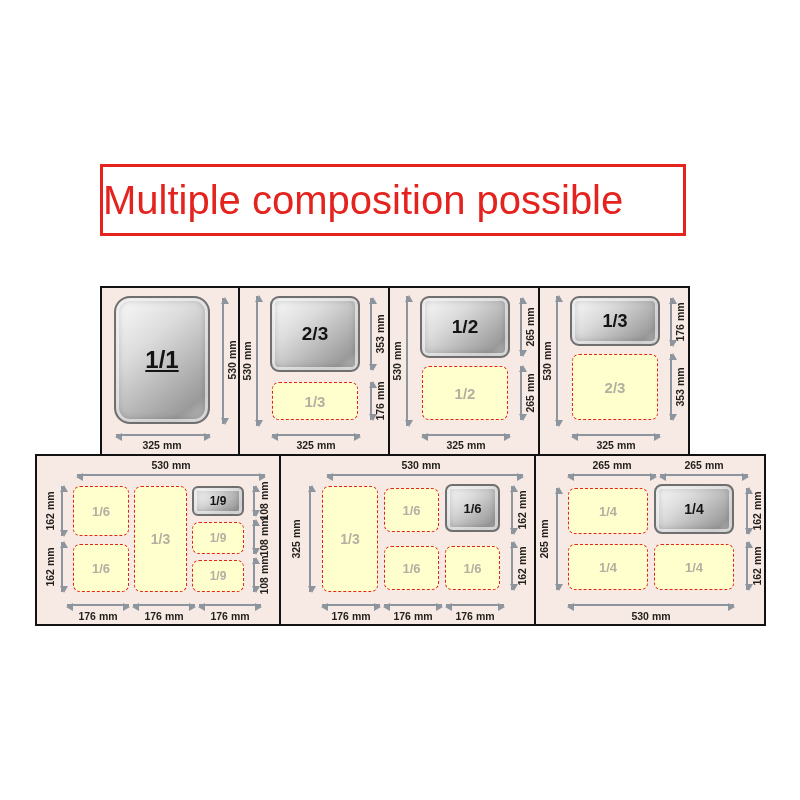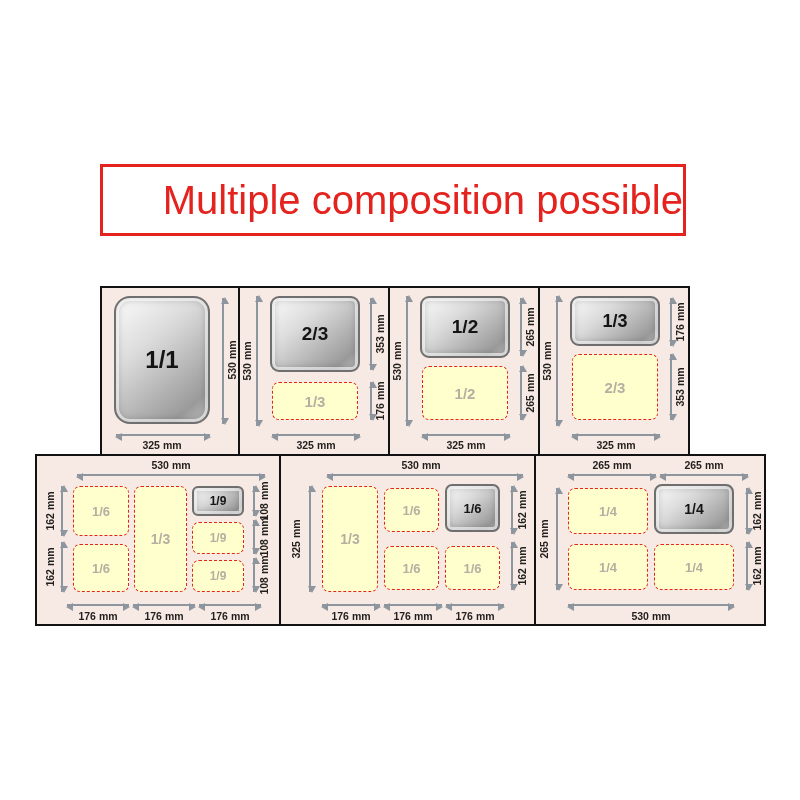--- a/index.html
+++ b/index.html
@@ -4,21 +4,21 @@
 <style>
   html,body { margin:0; padding:0; background:#fff; }
   #canvas {
     position:relative; width:800px; height:800px; background:#ffffff;
     font-family:"Liberation Sans", sans-serif; overflow:hidden;
   }
 
   .title-box {
     position:absolute; left:100px; top:164px; width:586px; height:72px;
     border:3px solid #e5231e; background:#ffffff; box-sizing:border-box;
-    display:flex; align-items:center; justify-content:flex-end;
+    display:flex; align-items:center; justify-content:flex-start;
   }
   .title-text { font-size:40px; color:#e5231e; font-weight:400; }
 
   .panel {
     position:absolute; background:#f7e9e3; border:2px solid #121212;
     box-sizing:border-box;
   }
 
   .pan-solid {
     position:absolute; display:flex; align-items:center; justify-content:center;
@@ -61,21 +61,21 @@
 </head>
 <body>
 
 <div id="canvas">
 
   <div class="title-box">
     <span class="title-text">Multiple composition possible</span>
   </div>
 
   <div class="panel" style="left:100px;top:286px;width:140px;height:170px;">
-    <div class="pan-solid" style="left:12px;top:8px;width:96px;height:128px;font-size:24px;border-radius:16px;">1/1</div>
+    <div class="pan-solid" style="left:12px;top:8px;width:96px;height:128px;font-size:24px;border-radius:16px;text-decoration:underline;">1/1</div>
     <div class="arrv" style="left:120px;top:10px;height:126px;"></div>
     <div class="dim v" style="left:130px;top:72px;">530 mm</div>
     <div class="arrh" style="left:14px;top:146px;width:94px;"></div>
     <div class="dim" style="left:60px;top:157px;">325 mm</div>
   </div>
 
   <div class="panel" style="left:238px;top:286px;width:152px;height:170px;">
     <div class="arrv" style="left:16px;top:8px;height:130px;"></div>
     <div class="dim v" style="left:7px;top:73px;">530 mm</div>
     <div class="pan-solid" style="left:30px;top:8px;width:90px;height:76px;font-size:19px;">2/3</div>

